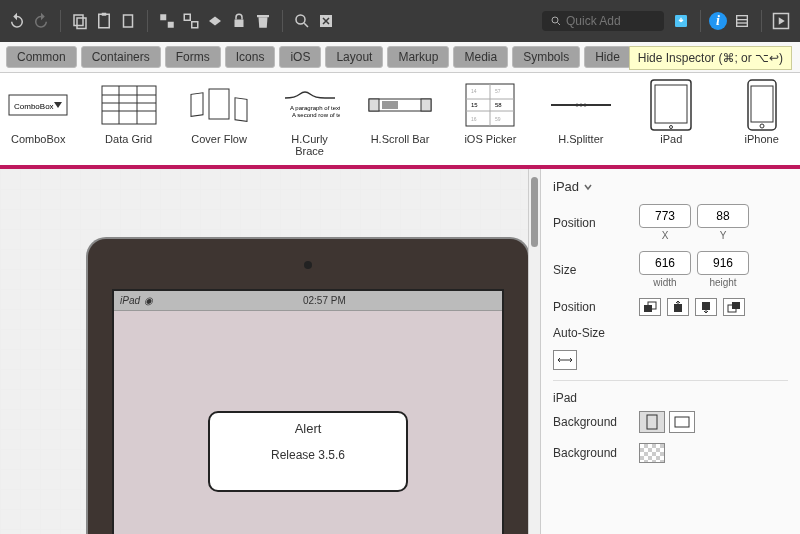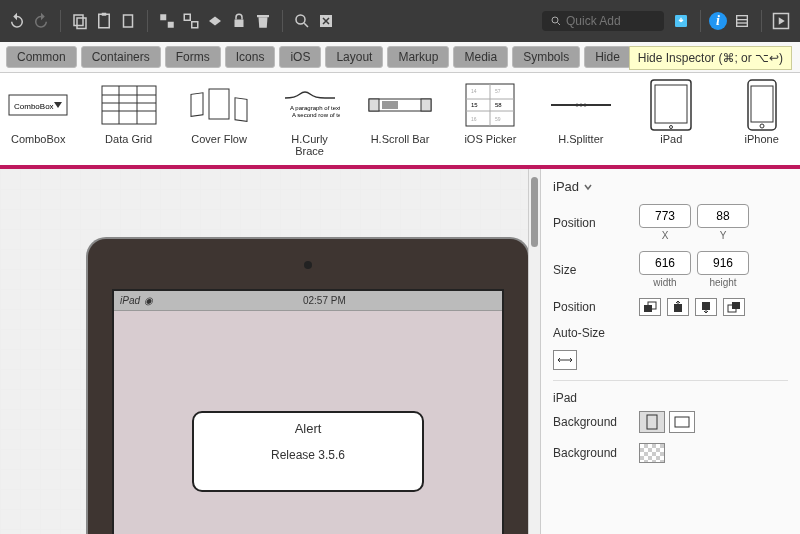--- a/index.html
+++ b/index.html
@@ -20,21 +20,21 @@
 .lib-item { display: flex; flex-direction: column; align-items: center; gap: 4px; width: 78px; cursor: pointer; }
 .lib-thumb { width: 64px; height: 48px; display: flex; align-items: center; justify-content: center; }
 .lib-label { font-size: 11px; color: #333; text-align: center; }
 .main { display: flex; height: 370px; }
 .canvas { flex: 1; position: relative; background-image: linear-gradient(#eee 1px, transparent 1px), linear-gradient(90deg, #eee 1px, transparent 1px); background-size: 20px 20px; overflow: hidden; }
 .ipad-frame { position: absolute; left: 88px; top: 70px; width: 440px; height: 360px; background: #3e3531; border-radius: 18px; box-shadow: 0 0 0 2px #888; }
 .ipad-camera { position: absolute; left: 50%; top: 22px; width: 8px; height: 8px; background: #222; border-radius: 50%; transform: translateX(-50%); }
 .ipad-screen { position: absolute; left: 24px; top: 50px; right: 24px; bottom: 0; background: #d8ccd0; border: 2px solid #222; }
 .statusbar { background: #bbb; height: 20px; display: flex; align-items: center; padding: 0 6px; font-size: 10px; justify-content: space-between; border-bottom: 1px solid #999; }
 .statusbar .left { display:flex; gap:4px; align-items:center; font-style: italic; }
-.alert-box { position: absolute; left: 50%; top: 120px; transform: translateX(-50%); width: 232px; background: #fff; border: 2px solid #222; border-radius: 10px; }
+.alert-box { position: absolute; left: 50%; top: 120px; transform: translateX(-50%); width: 200px; background: #fff; border: 2px solid #222; border-radius: 10px; }
 .alert-title { text-align: center; padding: 8px; font-size: 13px; }
 .alert-body { text-align: center; padding: 4px 8px 28px; font-size: 12px; }
 .alert-btns { display: flex; border-top: 2px solid #222; }
 .alert-btn { flex: 1; text-align: center; padding: 10px; font-size: 12px; }
 .alert-btn:first-child { border-right: 2px solid #222; }
 .scrollbar-v { position: absolute; right: 0; top: 0; bottom: 0; width: 12px; background: #f0f0f0; border-left: 1px solid #ccc; }
 .scrollbar-v .thumb { position: absolute; left: 2px; right: 2px; top: 8px; height: 70px; background: #999; border-radius: 4px; }
 .inspector { width: 260px; background: #fafafa; border-left: 1px solid #ccc; padding: 10px 12px; font-size: 12px; }
 .insp-title { font-size: 13px; color: #333; margin-bottom: 10px; display: flex; align-items: center; gap: 4px; }
 .insp-row { display: flex; align-items: center; margin-bottom: 10px; gap: 10px; }

